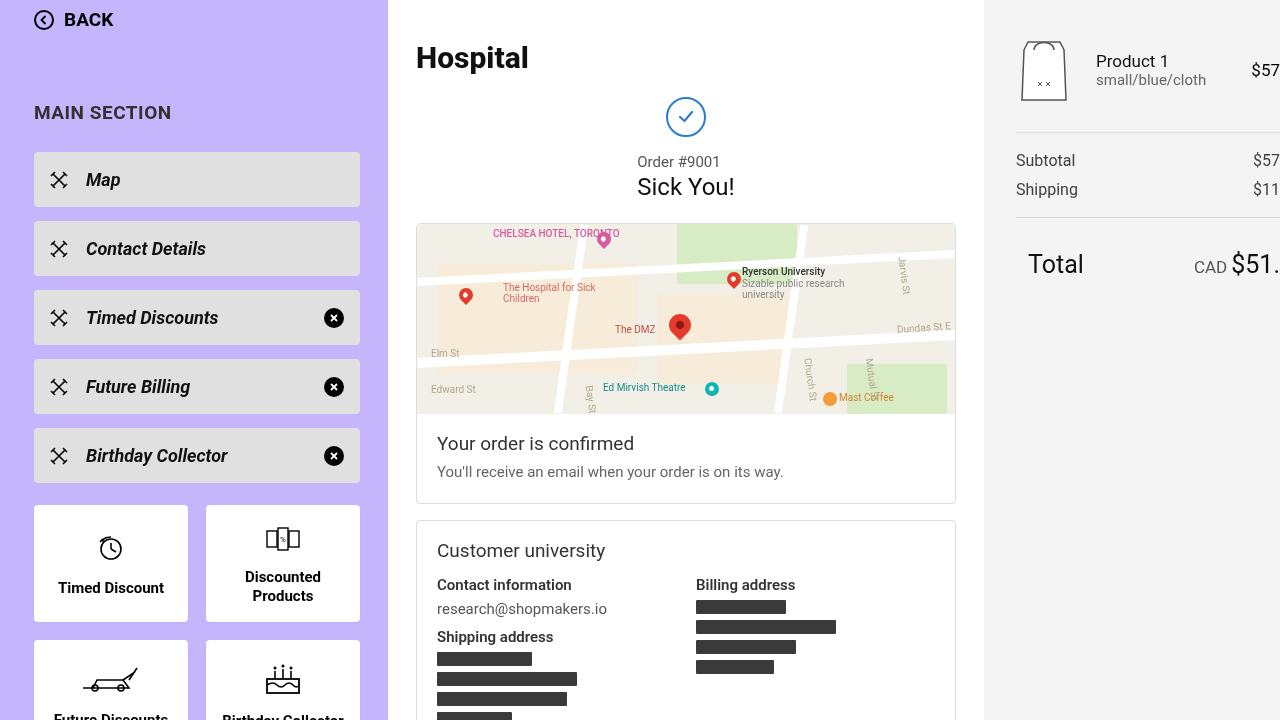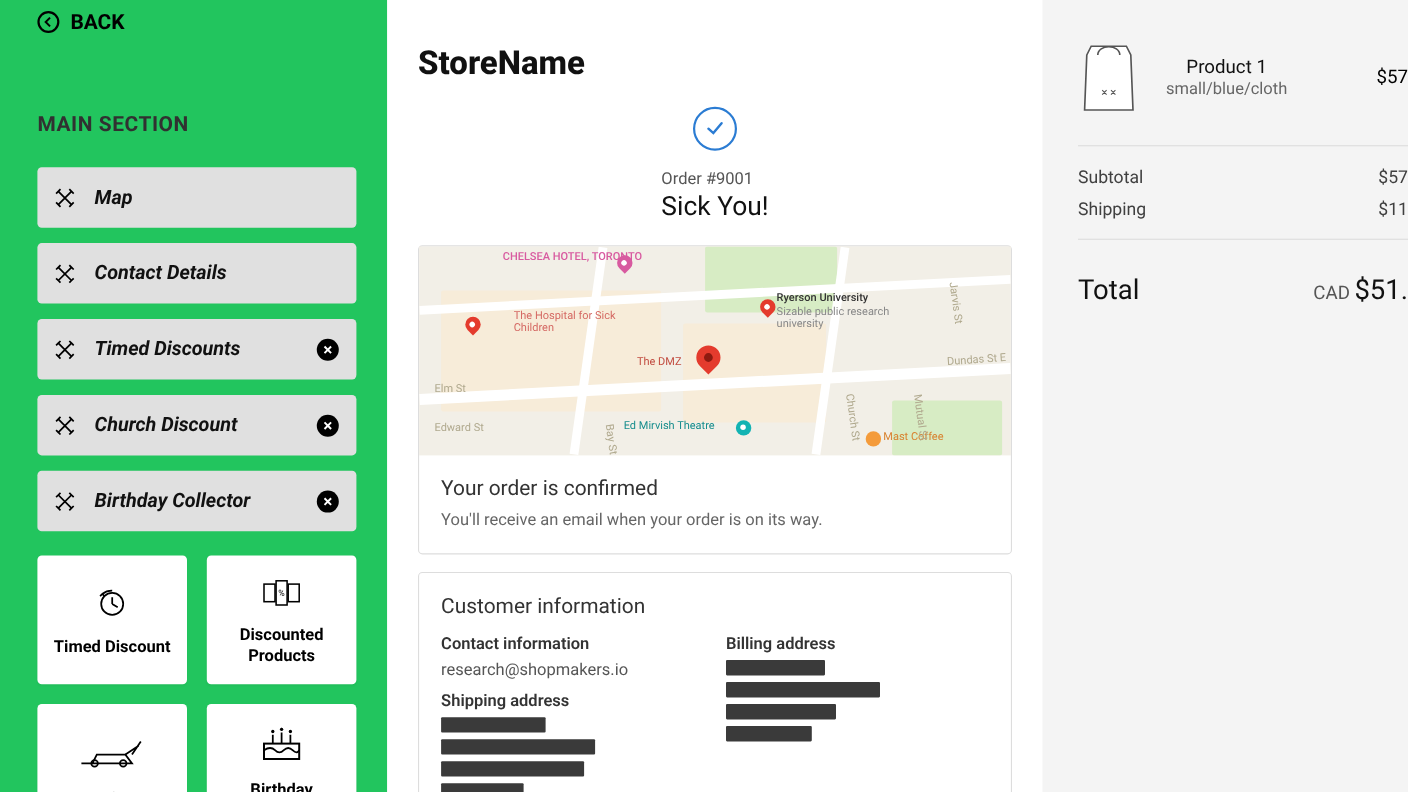--- a/index.html
+++ b/index.html
@@ -1,17 +1,17 @@
 <!DOCTYPE html>
 <html><head>
 <meta charset="utf-8">
 <style>
 * { box-sizing: border-box; margin: 0; padding: 0; }
 body { font-family: -apple-system, BlinkMacSystemFont, "Segoe UI", Roboto, sans-serif; background: #eaeaea; width: 1280px; height: 720px; overflow: hidden; display: flex; }
-.sidebar { width: 352px; background: #22c55e; padding: 8px 28px 20px 34px; }
+.sidebar { width: 388px; background: #c4b5fd; padding: 8px 28px 20px 34px; }
 .back { display: flex; align-items: center; gap: 10px; font-weight: 700; font-size: 19px; cursor: pointer; }
 .back-circle { width: 20px; height: 20px; border: 2px solid #000; border-radius: 50%; display: flex; align-items: center; justify-content: center; font-size: 12px; }
 .section-title { font-weight: 700; font-size: 19px; letter-spacing: 0.5px; color: #313131; margin-top: 70px; margin-bottom: 28px; }
 .item-row { background: #e0e0e0; border-radius: 4px; padding: 17px 16px; display: flex; align-items: center; gap: 18px; margin-bottom: 14px; cursor: grab; position: relative; font-style: italic; }
 .item-row .drag-icon { width: 18px; height: 18px; }
 .item-row .label { font-weight: 700; font-size: 18px; color: #111; flex: 1; }
 .close-icon { width: 20px; height: 20px; background: #000; border-radius: 50%; display: flex; align-items: center; justify-content: center; color: #fff; cursor: pointer; position: absolute; right: 16px; }
 .tiles { display: grid; grid-template-columns: 1fr 1fr; gap: 18px; margin-top: 22px; }
 .tile { background: #fff; border-radius: 4px; padding: 20px 10px 16px; display: flex; flex-direction: column; align-items: center; justify-content: center; cursor: pointer; box-shadow: 0 1px 2px rgba(0,0,0,0.04); min-height: 110px; }
 .tile .tile-icon { font-size: 28px; margin-bottom: 10px; }
@@ -36,28 +36,28 @@
 .orange-pin{position:absolute;width:14px;height:14px;background:#f49b3a;border-radius:50%;}
 .panel-body { padding: 18px 20px 22px; }
 .panel-title { font-size: 19px; color: #333; margin-bottom: 8px; }
 .panel-sub { font-size: 15px; color: #666; }
 .ci-title { font-size: 19px; color: #333; padding: 18px 20px 6px; }
 .ci-grid { display: grid; grid-template-columns: 1fr 1fr; gap: 10px 20px; padding: 8px 20px 20px; }
 .ci-h { font-weight: 600; font-size: 15px; color: #333; margin-bottom: 6px; }
 .ci-v { font-size: 15px; color: #555; margin-bottom: 10px; }
 .redact { background: #3a3a3a; height: 14px; margin-bottom: 6px; border-radius: 1px; }
 .summary { flex: 1; background: #f4f4f4; padding: 34px 0 0 32px; }
-.prod-row { display: flex; align-items: center; gap: 24px; margin-bottom: 26px; text-align: center; }
+.prod-row { display: flex; align-items: center; gap: 24px; margin-bottom: 26px; }
 .bag { width: 56px; height: 72px; }
 .prod-name { font-size: 17px; color: #111; }
 .prod-var { font-size: 15px; color: #666; }
 .prod-price { margin-left: auto; font-size: 17px; }
 .hr { border: 0; border-top: 1px solid #ddd; margin: 6px 0 18px; }
 .line { display: flex; justify-content: space-between; font-size: 16px; color: #404040; margin-bottom: 10px; padding-right: 0; }
-.total-row { display: flex; justify-content: space-between; align-items: baseline; margin-top: 32px; }
+.total-row { display: flex; justify-content: space-between; align-items: baseline; margin-top: 32px; margin-left: 12px; }
 .total-lab { font-size: 25px; color: #111; }
 .total-val { font-size: 25px; color: #111; }
 .cur { font-size: 17px; color: #555; margin-right: 4px; }
 </style>
 </head>
 <body>
 
 <div class="sidebar">
   <div class="back">
     <span class="back-circle">
@@ -95,21 +95,21 @@
           <svg width="10" height="10" viewBox="0 0 10 10">
             <path d="M2 2 L8 8 M8 2 L2 8" stroke="#fff" stroke-width="1.8"></path>
           </svg>
         </span>
       </div>
       <div class="item-row">
         <span class="drag-icon"><svg width="18" height="18" viewBox="0 0 18 18">
             <path d="M3 3 L15 15 M15 3 L3 15" stroke="#000" stroke-width="1.6"></path>
             <path d="M3 3 L1 5 M3 3 L5 1 M15 3 L13 1 M15 3 L17 5 M3 15 L1 13 M3 15 L5 17 M15 15 L17 13 M15 15 L13 17" stroke="#000" stroke-width="1.6"></path>
           </svg></span>
-        <span class="label">Church Discount</span>
+        <span class="label">Future Billing</span>
         <span class="close-icon">
           <svg width="10" height="10" viewBox="0 0 10 10">
             <path d="M2 2 L8 8 M8 2 L2 8" stroke="#fff" stroke-width="1.8"></path>
           </svg>
         </span>
       </div>
       <div class="item-row">
         <span class="drag-icon"><svg width="18" height="18" viewBox="0 0 18 18">
             <path d="M3 3 L15 15 M15 3 L3 15" stroke="#000" stroke-width="1.6"></path>
             <path d="M3 3 L1 5 M3 3 L5 1 M15 3 L13 1 M15 3 L17 5 M3 15 L1 13 M3 15 L5 17 M15 15 L17 13 M15 15 L13 17" stroke="#000" stroke-width="1.6"></path>
@@ -162,21 +162,21 @@
             <circle cx="12" cy="5" r="1.5" fill="#000"></circle>
             <circle cx="20" cy="3" r="1.5" fill="#000"></circle>
             <circle cx="28" cy="5" r="1.5" fill="#000"></circle>
           </svg></div>
         <div class="tile-label">Birthday Collector</div>
       </div>
     </div>
 </div>
 
 <div class="main">
-  <div class="store-title">StoreName</div>
+  <div class="store-title">Hospital</div>
 
   <div class="order-head">
     <div class="check-circle">
       <svg width="20" height="20" viewBox="0 0 20 20">
           <path d="M4 10 L8.5 14 L16 5" stroke="#2b7cd3" stroke-width="2.2" fill="none" stroke-linecap="round"></path>
         </svg>
     </div>
     <div>
       <div class="order-num">Order #9001</div>
       <div class="thank">Sick You!</div>
@@ -215,21 +215,21 @@
       <div class="map-label" style="left:434px;top:150px;color:#b0a98e;transform:rotate(82deg);">Mutual St</div>
       <div class="map-label" style="left:468px;top:46px;color:#b0a98e;transform:rotate(82deg);">Jarvis St</div>
     </div>
     <div class="panel-body">
       <div class="panel-title">Your order is confirmed</div>
       <div class="panel-sub">You'll receive an email when your order is on its way.</div>
     </div>
   </div>
 
   <div class="panel">
-    <div class="ci-title">Customer information</div>
+    <div class="ci-title">Customer university</div>
     <div class="ci-grid">
       <div>
         <div class="ci-h">Contact information</div>
         <div class="ci-v">research@shopmakers.io</div>
         <div class="ci-h">Shipping address</div>
         <div class="redact" style="width:95px;"></div>
         <div class="redact" style="width:140px;"></div>
         <div class="redact" style="width:130px;"></div>
         <div class="redact" style="width:75px;"></div>
       </div>

